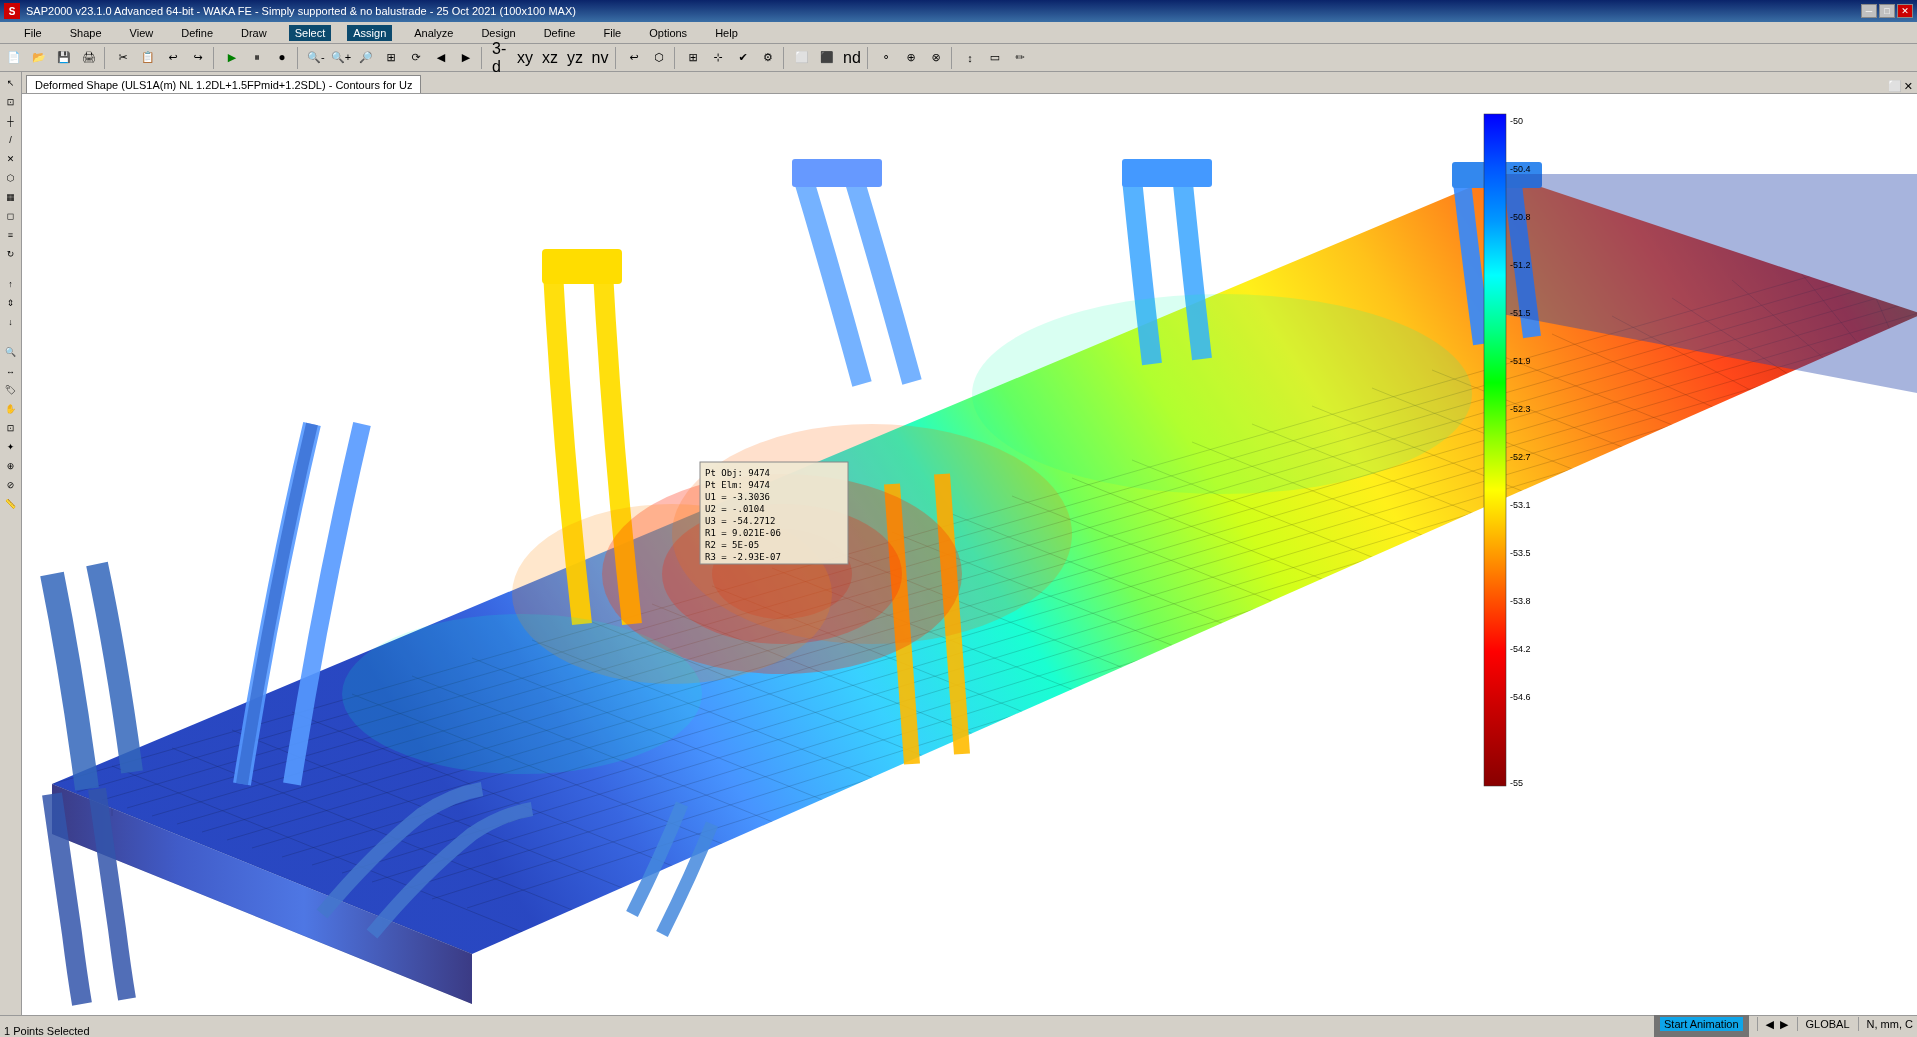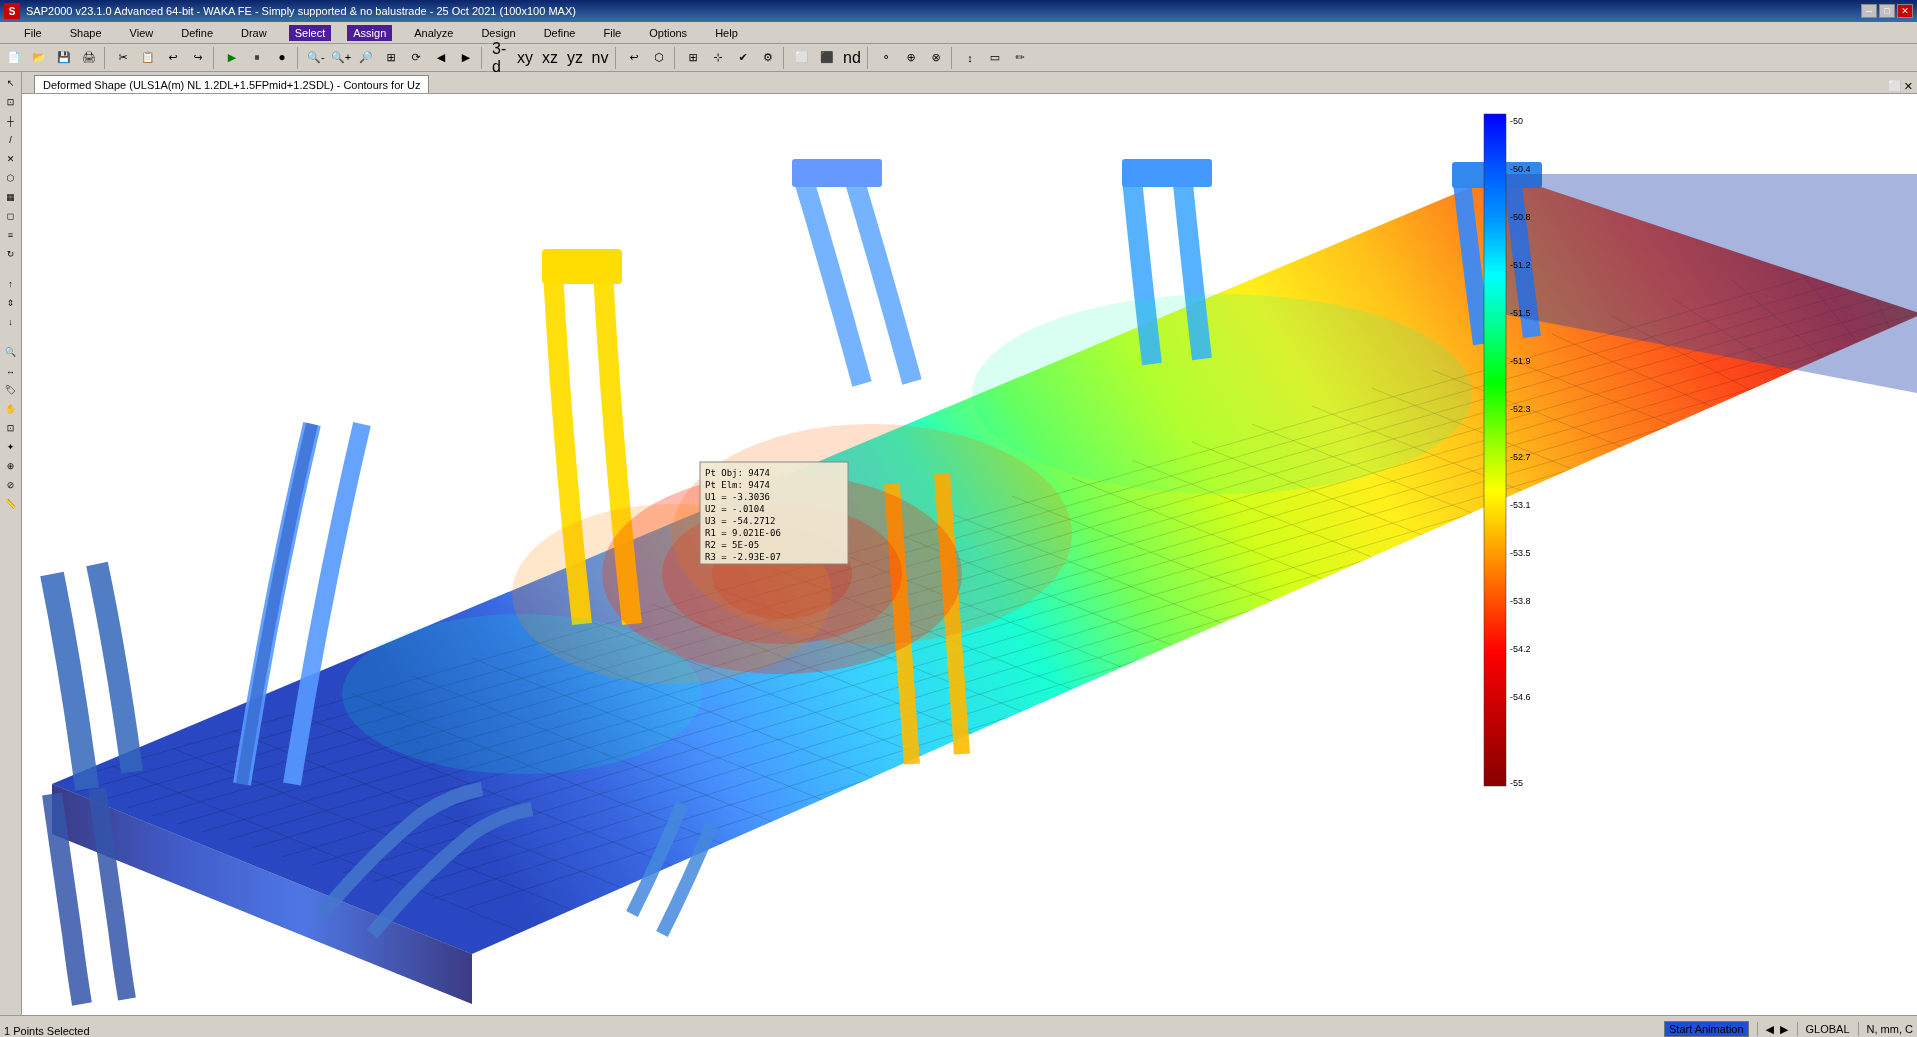--- a/index.html
+++ b/index.html
@@ -34,21 +34,21 @@
       border-bottom: 1px solid #999;
       padding: 0 2px;
     }
     .menu-item {
       padding: 2px 6px;
       font-size: 11px;
       cursor: pointer;
       color: #000;
       margin-left: 16px;
     }
-    .menu-item.active { background: #4c1d95; color: white; text-align: center; }
+    .menu-item.active { background: #0c4a6e; color: white; text-align: center; }
 
     
     #toolbar {
       height: 28px;
       background: #d4d0c8;
       display: flex;
       align-items: center;
       border-bottom: 1px solid #999;
       padding: 0 2px;
       gap: 1px;
@@ -109,21 +109,21 @@
     .view-tab {
       height: 18px;
       background: #e8e8e0;
       border: 1px solid #888;
       border-bottom: none;
       padding: 0 8px;
       display: flex; align-items: center;
       font-size: 11px;
       cursor: pointer;
     }
-    .view-tab.active { background: white; margin-left: 8px; }
+    .view-tab.active { background: white; }
 
     
     #viewport {
       width: 100%;
       height: 100%;
       position: relative;
     }
 
     
     #statusbar {
@@ -528,21 +528,21 @@
       </svg>
     </div>
   </div>
 </div>
 
 <div id="statusbar">
   <div class="status-left">
     <span>1 Points Selected</span>
   </div>
   <div class="status-right">
-    <span style="cursor:pointer;padding:1px 4px;border:1px solid #737373;background:#1d4ed8;">Start Animation</span>
+    <span style="cursor:pointer;padding:1px 4px;border:6px solid #737373;background:#0ea5e9;">Start Animation</span>
     <div class="status-separator"></div>
     <span style="cursor:pointer;">◀</span>
     <span style="cursor:pointer;">▶</span>
     <div class="status-separator"></div>
     <span>GLOBAL</span>
     <div class="status-separator"></div>
     <span>N, mm, C</span>
   </div>
 </div>
 

